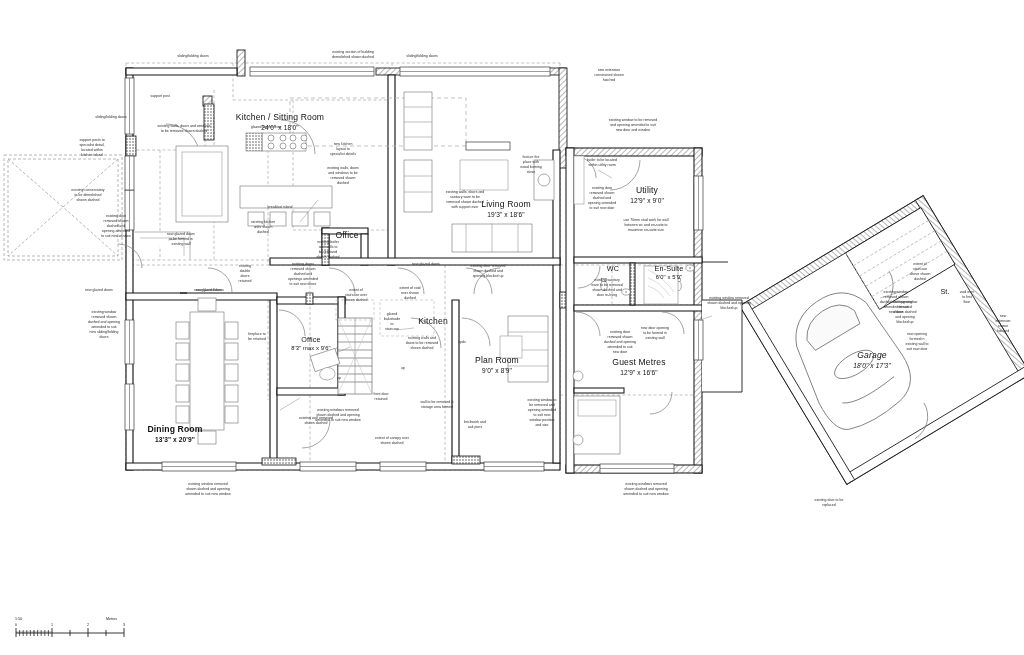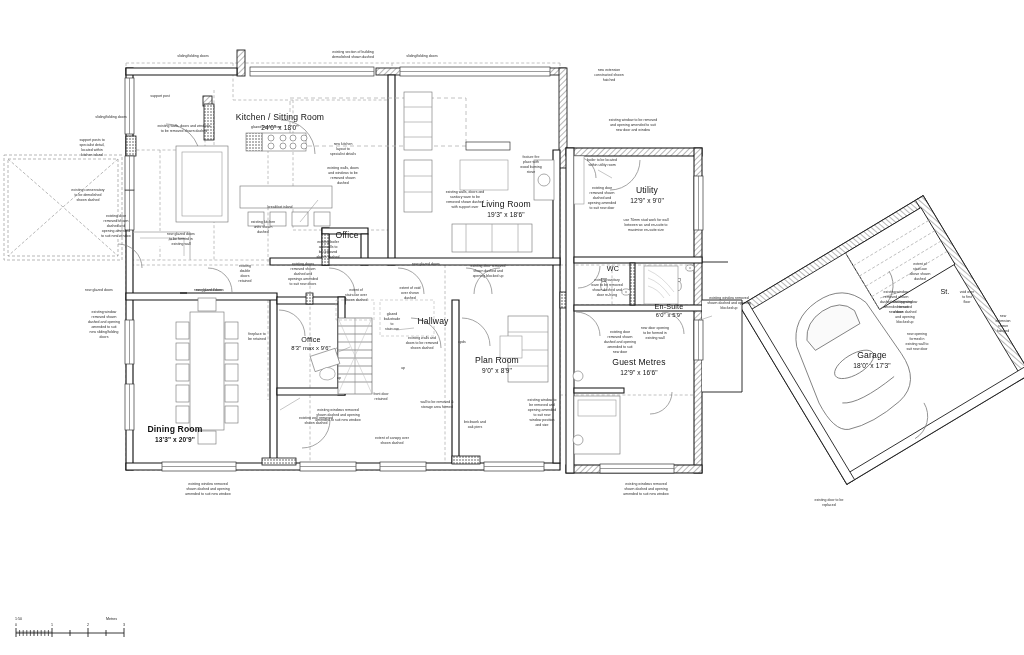--- a/index.html
+++ b/index.html
@@ -379,51 +379,51 @@
 
   <div class="room-label" style="left:592px;top:186px;width:110px;">
     <span class="rname">Utility</span>
     <span class="rdim">12'9" x 9'0"</span>
   </div>
 
   <div class="room-label small" style="left:588px;top:265px;width:50px;text-align:center;">
     <span class="rname">WC</span>
   </div>
 
-  <div class="room-label small" style="left:630px;top:265px;width:78px;margin-top:38px;">
+  <div class="room-label small" style="left:630px;top:265px;width:78px;">
     <span class="rname">En-Suite</span>
     <span class="rdim">6'0" x 5'9"</span>
   </div>
 
   <div class="room-label" style="left:580px;top:358px;width:118px;">
     <span class="rname">Guest Metres</span>
     <span class="rdim">12'9" x 16'6"</span>
   </div>
 
-  <div class="room-label" style="left:824px;top:351px;width:96px;">
+  <div class="room-label" style="left:824px;top:351px;width:96px;font-style:italic;">
     <span class="rname">Garage</span>
     <span class="rdim">18'0" x 17'3"</span>
   </div>
 
   <div class="room-label small" style="left:928px;top:288px;width:34px;">
     <span class="rname">St.</span>
   </div>
 
   <div class="room-label" style="left:120px;top:425px;width:110px;font-weight:bold;">
     <span class="rname">Dining Room</span>
     <span class="rdim">13'3" x 20'9"</span>
   </div>
 
   <div class="room-label small" style="left:272px;top:336px;width:78px;">
     <span class="rname">Office</span>
     <span class="rdim">8'3" max x 9'6"</span>
   </div>
 
   <div class="room-label" style="left:398px;top:317px;width:70px;">
-    <span class="rname">Hallway</span>
+    <span class="rname">Kitchen</span>
   </div>
 
   <div class="room-label" style="left:452px;top:356px;width:90px;">
     <span class="rname">Plan Room</span>
     <span class="rdim">9'0" x 8'9"</span>
   </div>
 
   <div class="room-label" style="left:324px;top:231px;width:46px;">
     <span class="rname">Office</span>
   </div>

